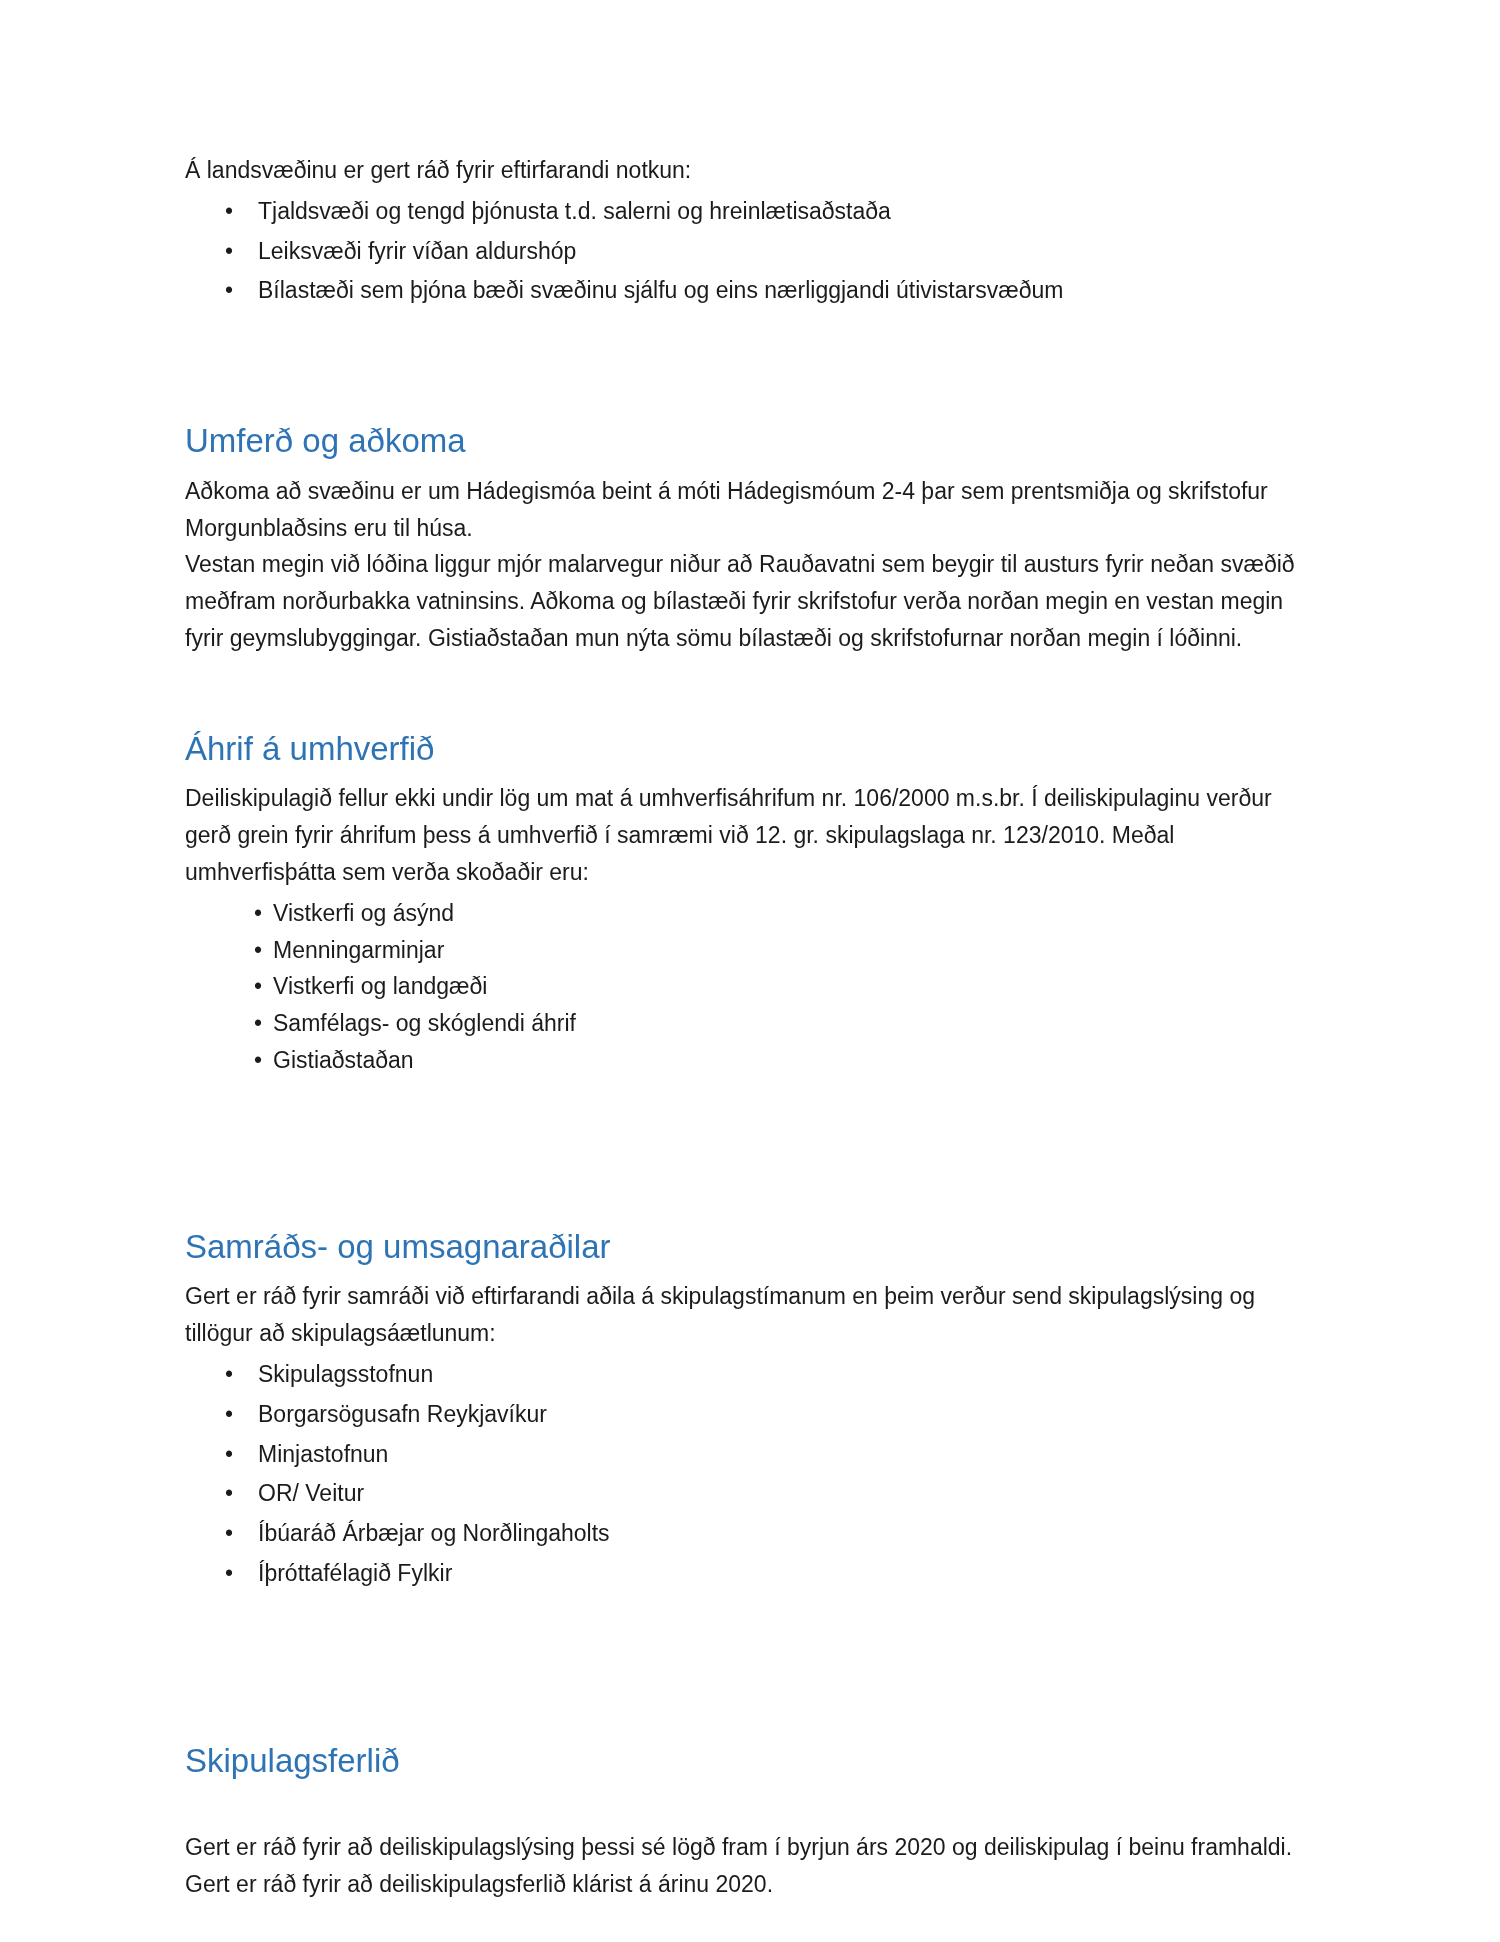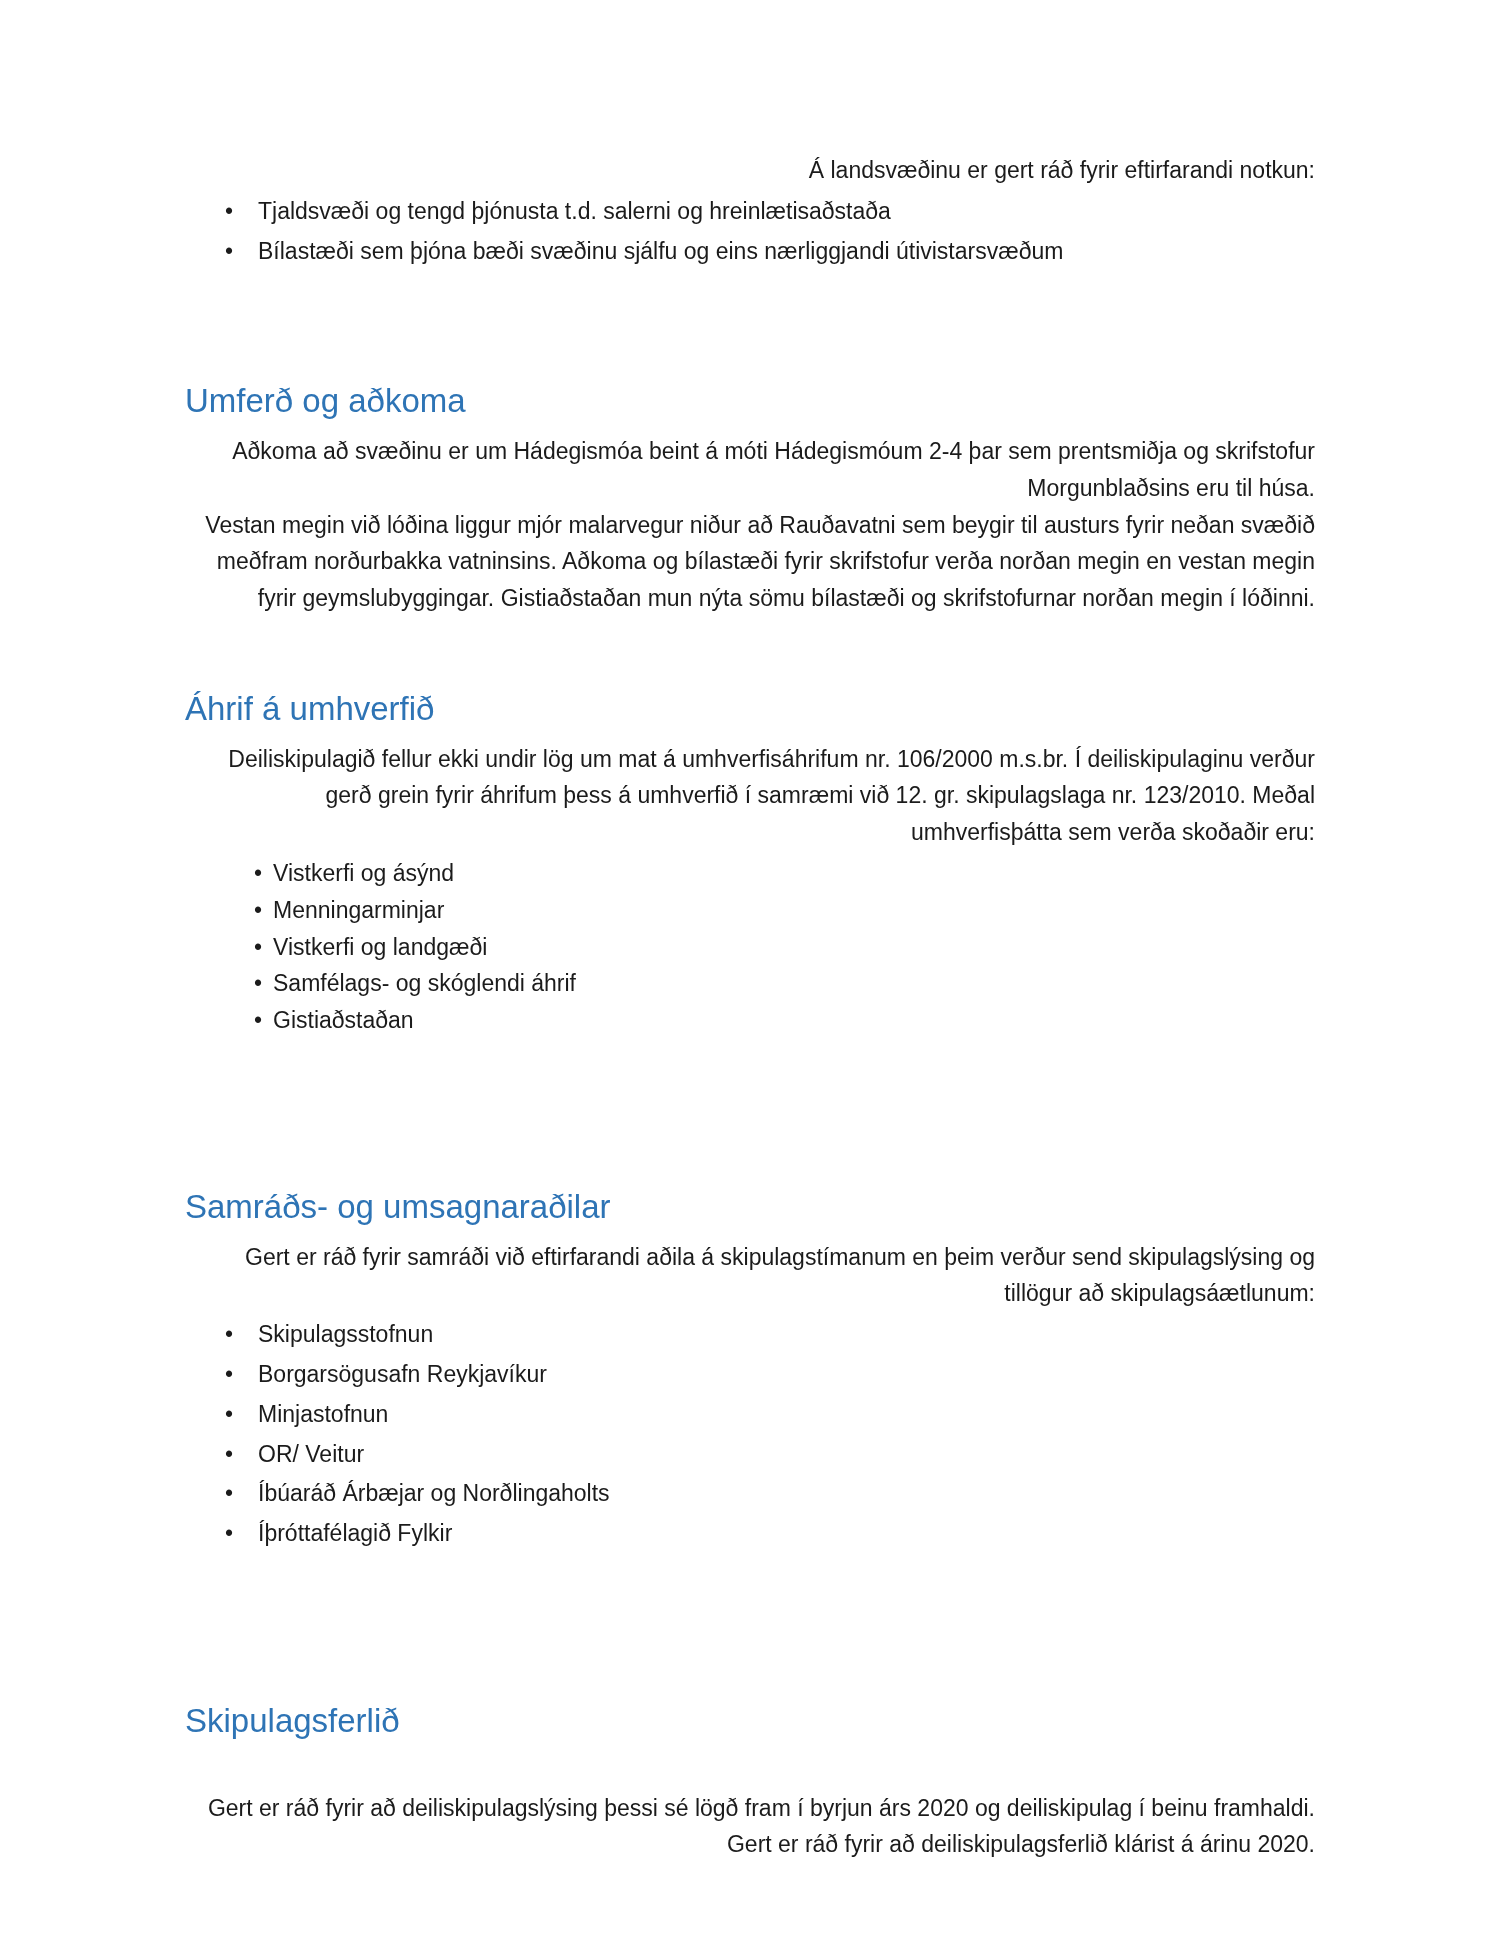--- a/index.html
+++ b/index.html
@@ -26,21 +26,20 @@
     font-family: "Liberation Sans", sans-serif;
     color: #2E74B5;
     font-size: 33px;
     font-weight: 400;
     line-height: 1.2;
     margin: 72px 0 12px 0;
   }
   .para {
     margin: 0;
     max-width: 1130px;
-    text-align: right;
   }
   ul.bullets {
     list-style: none;
     margin: 4px 0 2px 0;
     padding: 0;
   }
   ul.bullets li {
     position: relative;
     margin: 0 0 3px 0;
     max-width: 1000px;
@@ -70,20 +69,21 @@
     height: 37px;
   }
 </style>
 </head>
 <body>
 
 <div class="page">
     <p class="para">Á landsvæðinu er gert ráð fyrir eftirfarandi notkun:</p>
     <ul class="bullets standard">
       <li>Tjaldsvæði og tengd þjónusta t.d. salerni og hreinlætisaðstaða</li>
+      <li>Leiksvæði fyrir víðan aldurshóp</li>
       <li>Bílastæði sem þjóna bæði svæðinu sjálfu og eins nærliggjandi útivistarsvæðum</li>
     </ul>
     <div class="spacer"></div>
     <h2 class="heading">Umferð og aðkoma</h2>
     <p class="para">Aðkoma að svæðinu er um Hádegismóa beint á móti Hádegismóum 2-4 þar sem prentsmiðja og skrifstofur Morgunblaðsins eru til húsa.</p>
     <p class="para">Vestan megin við lóðina liggur mjór malarvegur niður að Rauðavatni sem beygir til austurs fyrir neðan svæðið meðfram norðurbakka vatninsins. Aðkoma og bílastæði fyrir skrifstofur verða norðan megin en vestan megin fyrir geymslubyggingar. Gistiaðstaðan mun nýta sömu bílastæði og skrifstofurnar norðan megin í lóðinni.</p>
     <h2 class="heading">Áhrif á umhverfið</h2>
     <p class="para">Deiliskipulagið fellur ekki undir lög um mat á umhverfisáhrifum nr. 106/2000 m.s.br. Í deiliskipulaginu verður gerð grein fyrir áhrifum þess á umhverfið í samræmi við 12. gr. skipulagslaga nr. 123/2010. Meðal umhverfisþátta sem verða skoðaðir eru:</p>
     <ul class="bullets compact">
       <li>Vistkerfi og ásýnd</li>

